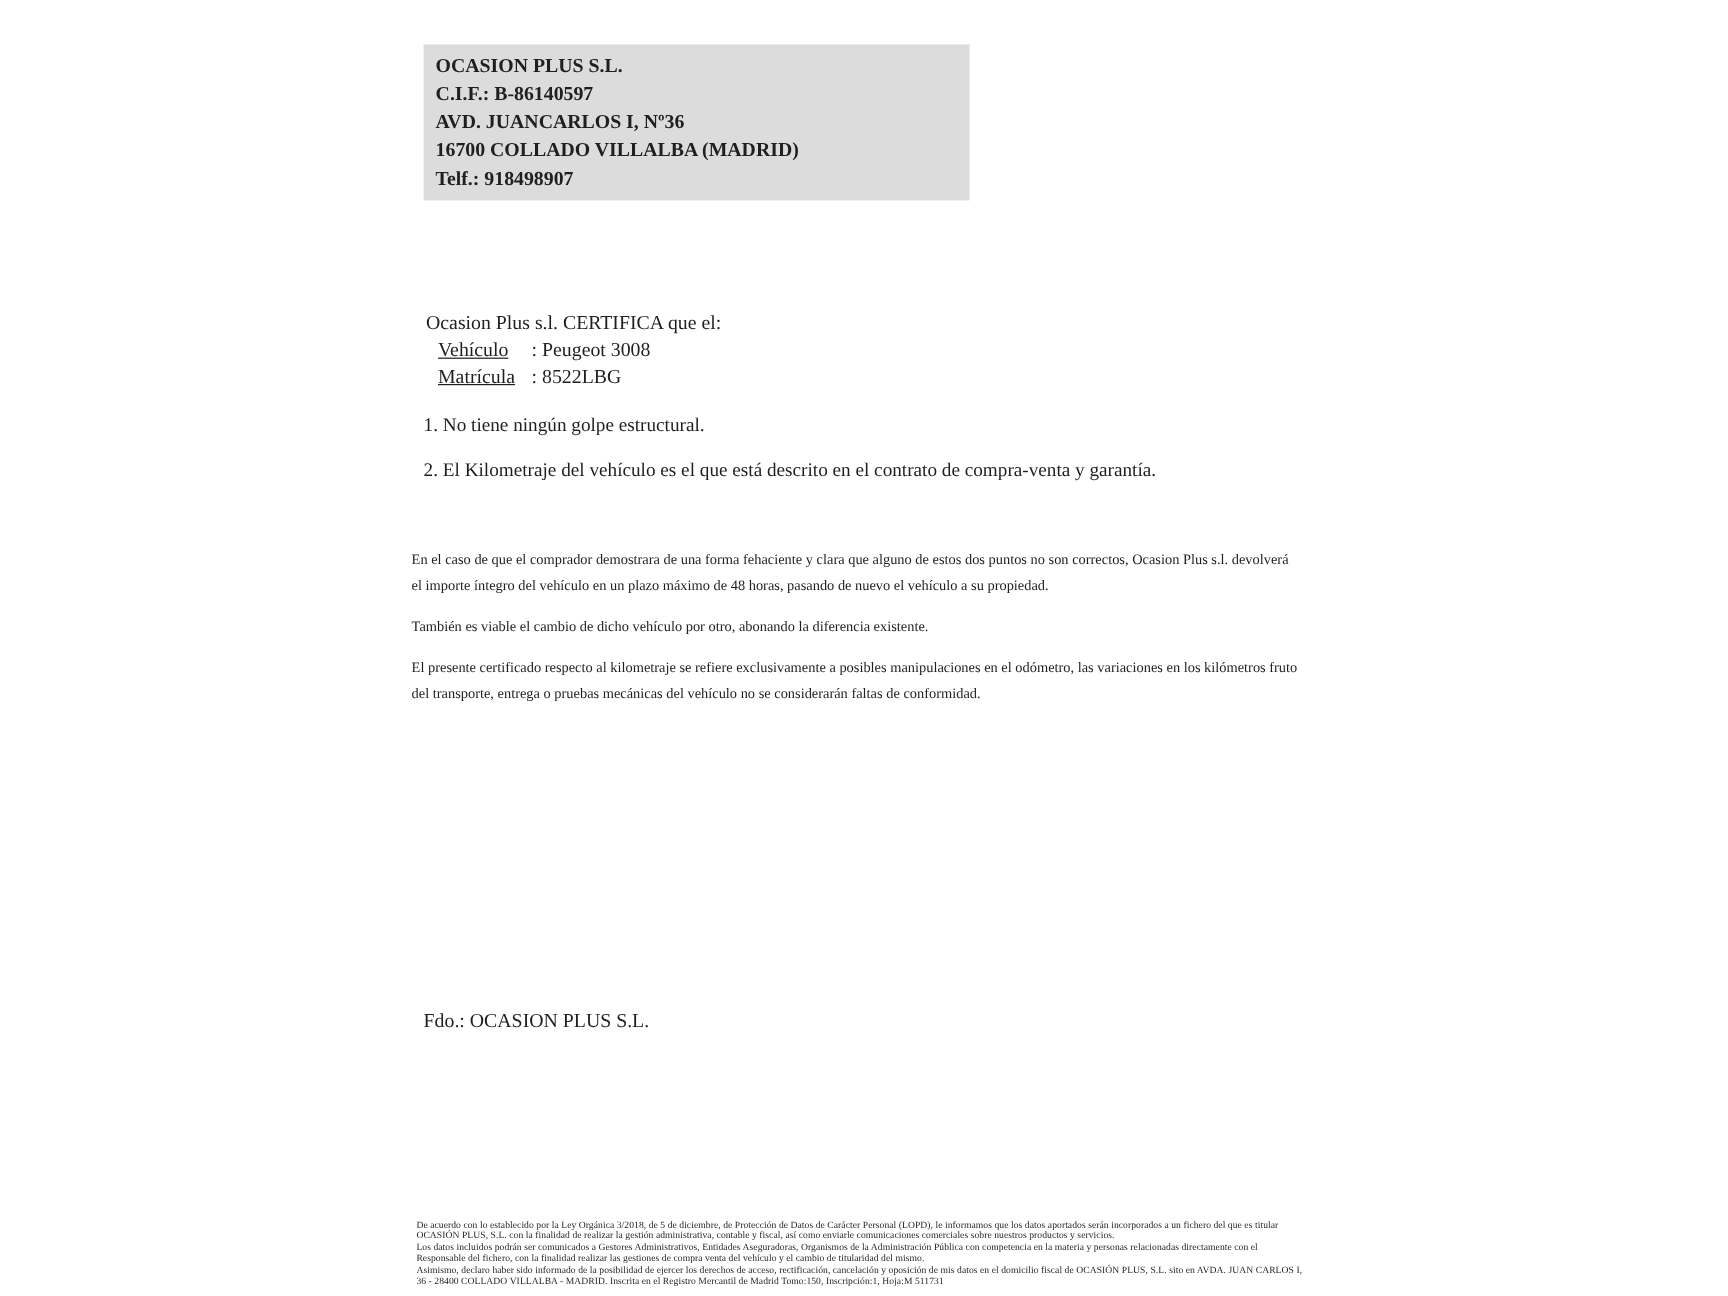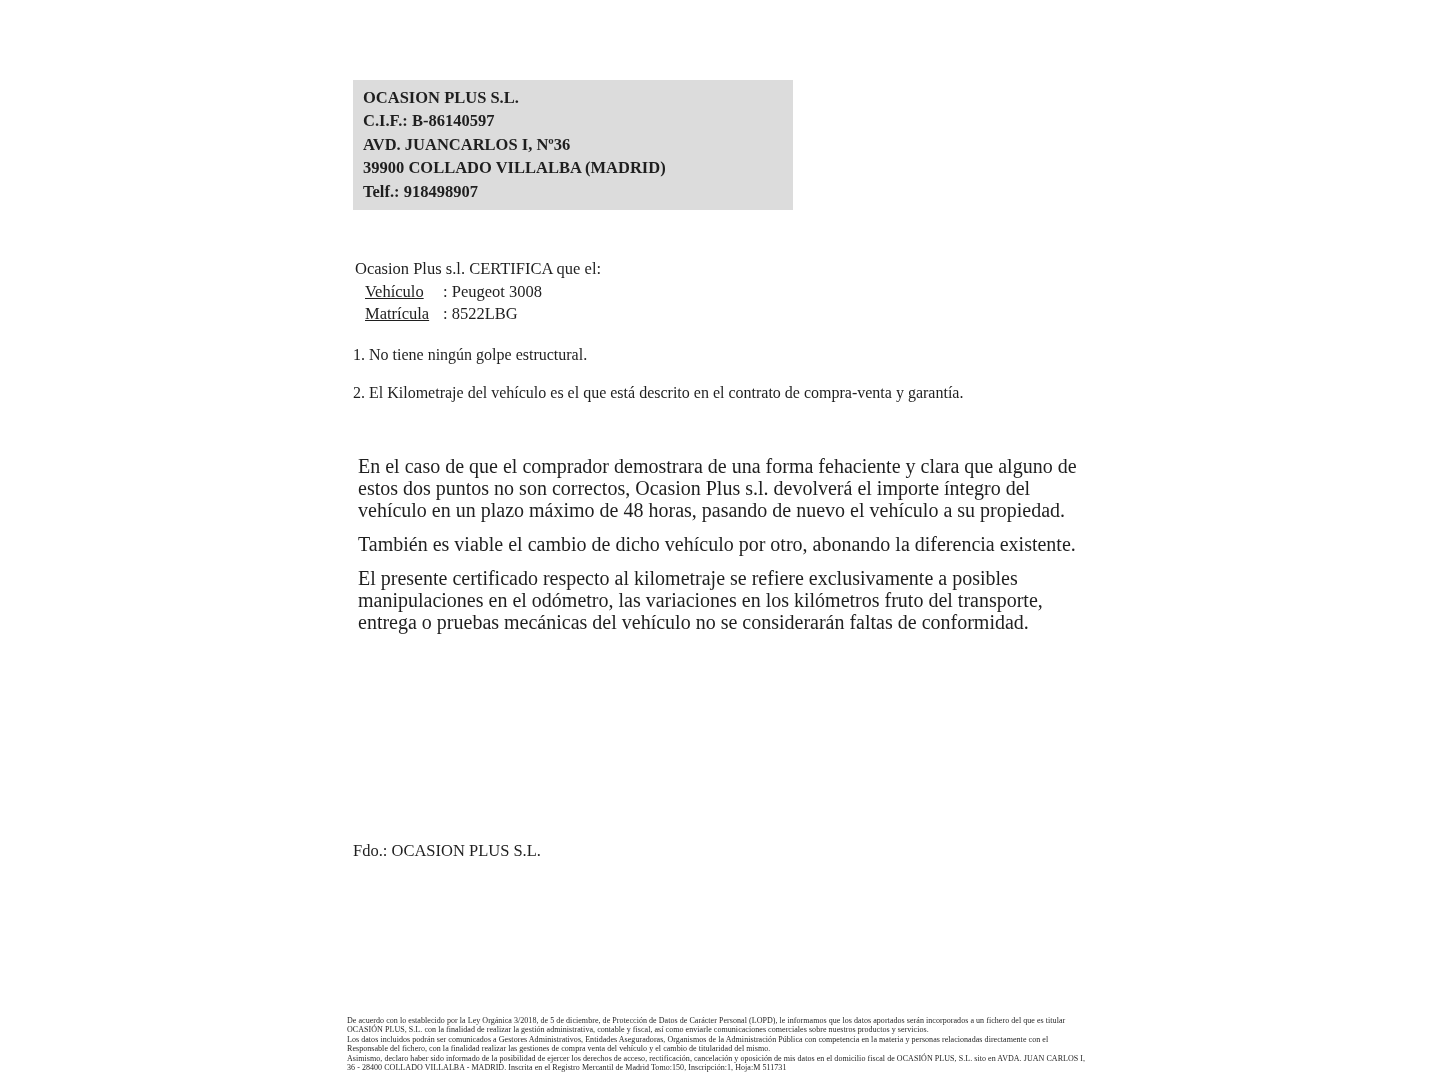--- a/index.html
+++ b/index.html
@@ -10,23 +10,22 @@
     background: #ffffff;
     font-family: "Liberation Serif", serif;
     color: #1f1f1f;
     overflow: hidden;
   }
   .header-block {
     position: absolute;
     left: 353px;
     top: 37px;
     width: 421px;
-    padding: 6px 9px 7px 10px;
+    padding: 6px 24px 7px 10px;
     background: #dcdcdc;
-    margin-top: 43px;
   }
   .header-line {
     font-weight: bold;
     font-size: 16.5px;
     line-height: 23.4px;
     white-space: nowrap;
   }
   .date-line {
     position: absolute;
     left: 686px;
@@ -52,24 +51,24 @@
     position: absolute;
     left: 353px;
     top: 344px;
     width: 742px;
     font-size: 16px;
     line-height: 22px;
   }
   .points p { margin: 0 0 16px 0; }
   .paragraphs {
     position: absolute;
-    left: 358px;
+    left: 343px;
     top: 455px;
     width: 742px;
-    font-size: 20px;
+    font-size: 12px;
     line-height: 22px;
   }
   .paragraphs p { margin: 0 0 12px 0; }
   .signature-line {
     position: absolute;
     left: 353px;
     top: 841px;
     font-size: 16.5px;
     white-space: nowrap;
   }
@@ -86,21 +85,21 @@
 </style>
 </head>
 <body>
 
 <div class="document">
 
   <div class="header-block">
     <div class="header-line">OCASION PLUS S.L.</div>
     <div class="header-line">C.I.F.: B-86140597</div>
     <div class="header-line">AVD. JUANCARLOS I, Nº36</div>
-    <div class="header-line">39900 COLLADO VILLALBA (MADRID)</div>
+    <div class="header-line">16700 COLLADO VILLALBA (MADRID)</div>
     <div class="header-line">Telf.: 918498907</div>
   </div>
 
 
   <div class="certify">
     <div>Ocasion Plus s.l. CERTIFICA que el:</div>
     <div class="field-row">
       <span class="field-label">Vehículo</span><span>: Peugeot 3008</span>
     </div>
     <div class="field-row">

